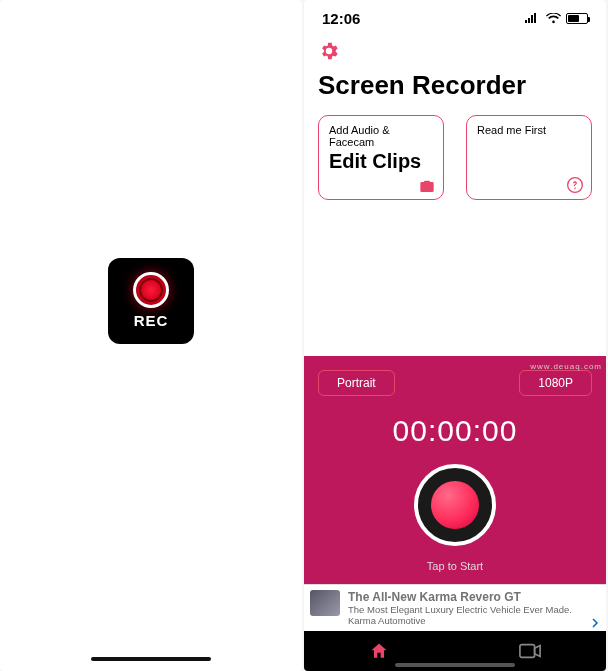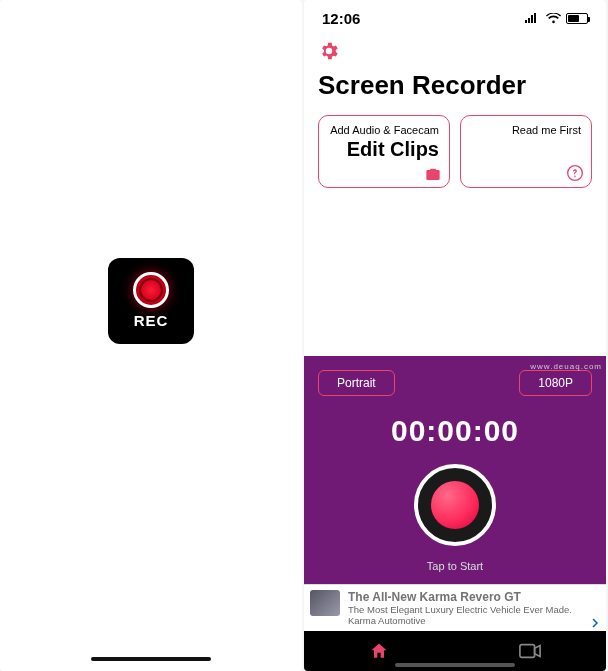--- a/index.html
+++ b/index.html
@@ -66,42 +66,42 @@
   .sig span:nth-child(1){height:3px} .sig span:nth-child(2){height:5px}
   .sig span:nth-child(3){height:8px} .sig span:nth-child(4){height:10px}
   .batt { width:22px; height:11px; border:1px solid #000; border-radius:2px; position:relative; }
   .batt::after{ content:""; position:absolute; right:-3px; top:3px; width:2px; height:5px; background:#000; border-radius:0 1px 1px 0;}
   .batt-fill{ position:absolute; left:1px; top:1px; bottom:1px; width:55%; background:#000; border-radius:1px;}
 
   .topbar { padding:4px 14px 2px; }
   .gear { color:#e9456a; }
   .page-title { font-size:26px; font-weight:700; padding:2px 14px 10px; }
 
-  .cards-row { display:flex; gap:10px; padding:4px 14px;text-align:right; }
+  .cards-row { display:flex; gap:22px; padding:4px 14px; }
   .card {
     flex:1; border:1.5px solid #e9456a; border-radius:10px;
     padding:8px 10px 26px; position:relative; min-height:64px;
   }
   .card-sub { font-size:11px; font-weight:500; }
   .card-title { font-size:20px; font-weight:600; margin-top:2px; }
   .card-icon { position:absolute; right:8px; bottom:6px; color:#e9456a; }
   .card-icon svg { display:block }
 
   .spacer-upper { flex:1; }
 
   .rec-panel {
-    background:#701a75; color:#fff; padding:14px 14px 10px;
+    background:#be185d; color:#fff; padding:14px 14px 10px;
     display:flex; flex-direction:column; align-items:center; gap:16px;
   }
   .pill-row { width:100%; display:flex; justify-content:space-between; }
   .pill {
     border:1px solid #e9456a; color:#fff; font-size:12px;
     padding:5px 18px; border-radius:6px; background:transparent;
   }
-  .timer { font-size:30px; font-weight:700; letter-spacing:1px; margin-top:2px; }
+  .timer { font-size:30px; font-weight:400; letter-spacing:1px; margin-top:2px; }
   .record-btn {
     width:82px; height:82px; border-radius:50%;
     border:4px solid #fff; display:flex; align-items:center; justify-content:center;
     background:#1a1a1a;
   }
   .record-inner {
     width:48px; height:48px; border-radius:50%;
     background: radial-gradient(circle at 35% 30%, #ff6a8a, #ff2d5c 55%, #d6003c 100%);
   }
   .record-caption { font-size:11px; color:#ddd; margin-top:-2px; margin-bottom:2px;}

